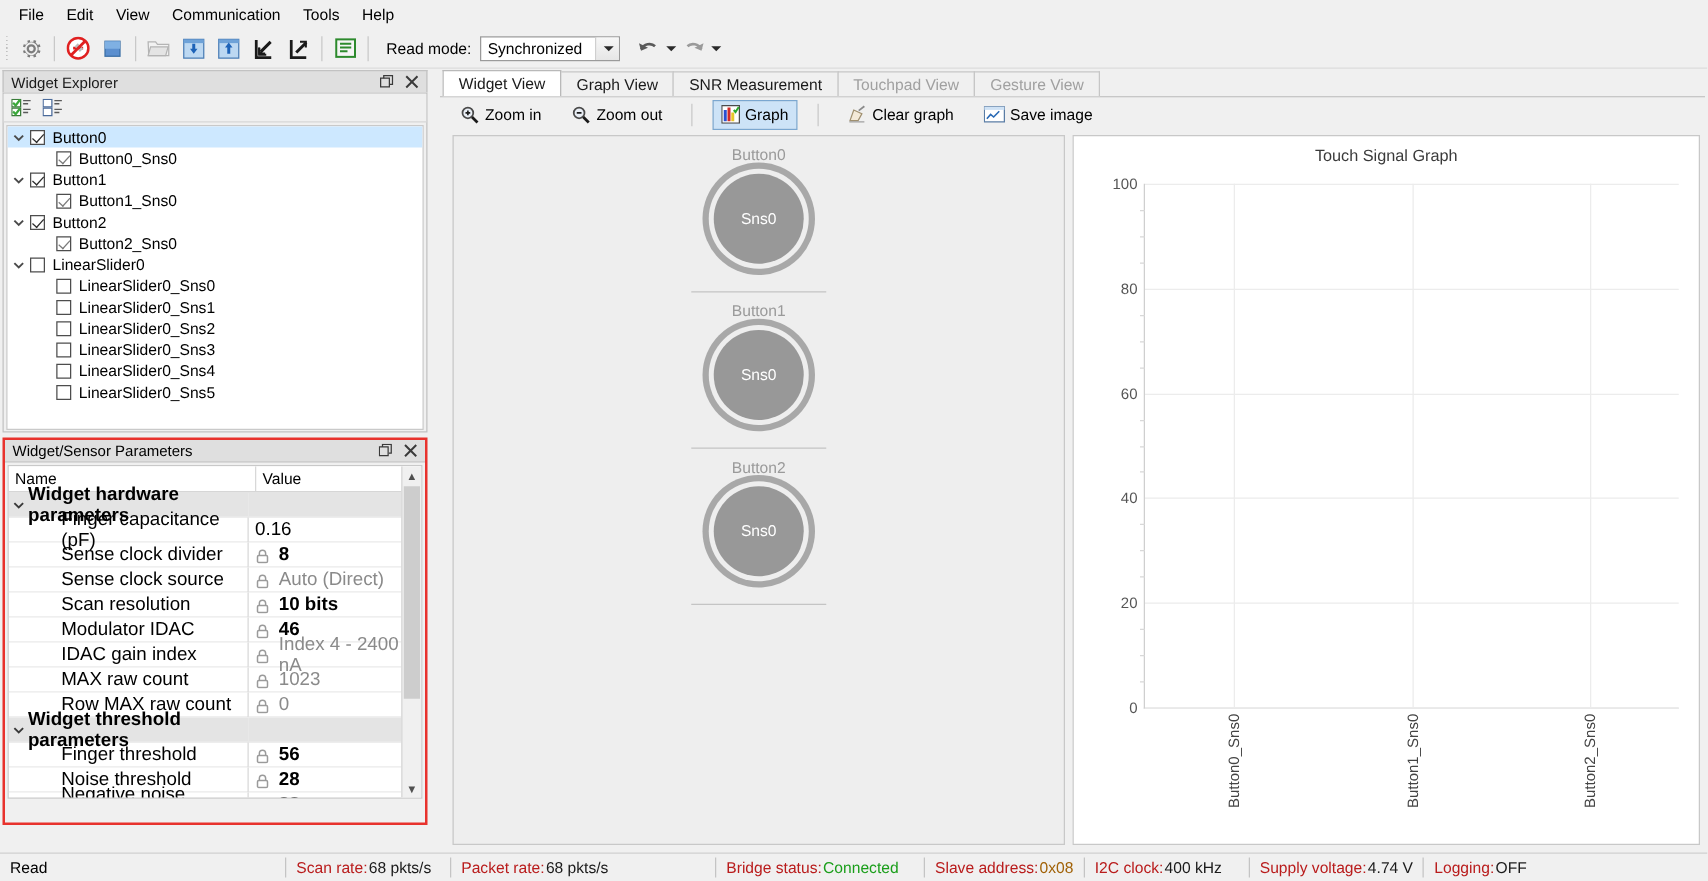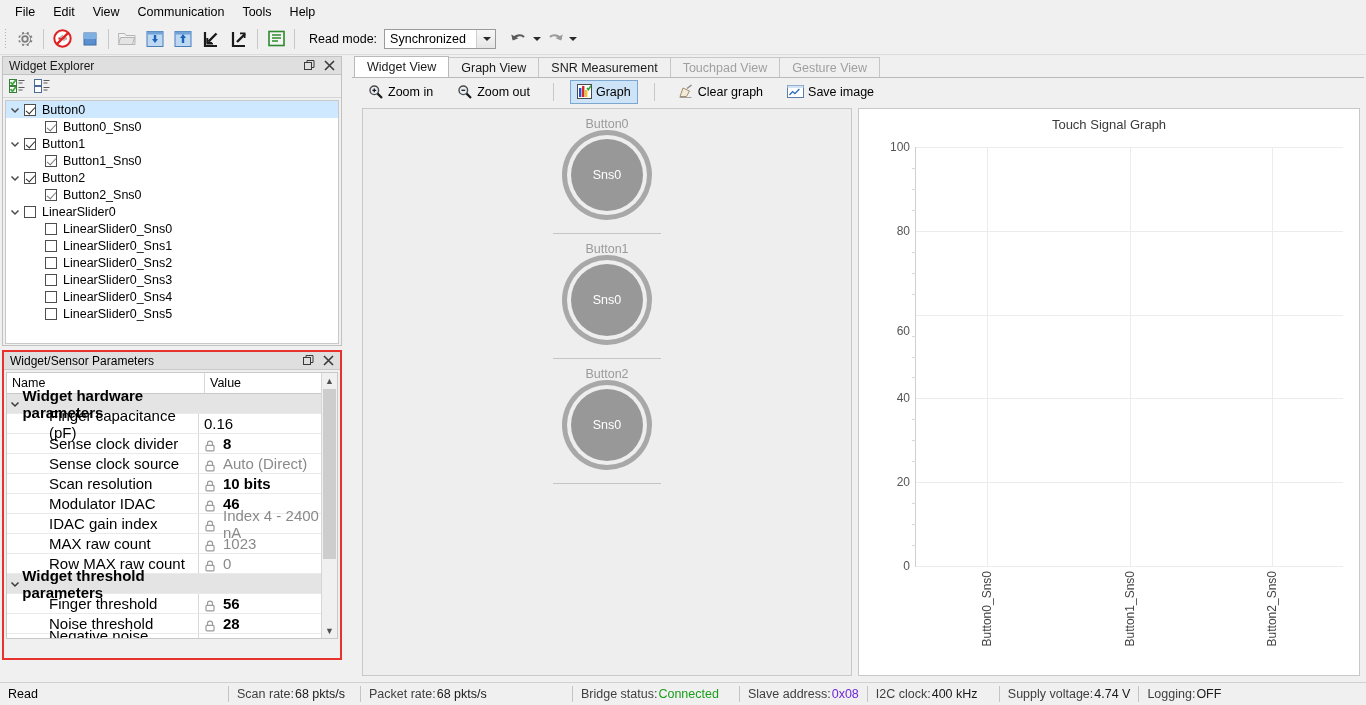--- a/index.html
+++ b/index.html
@@ -124,21 +124,21 @@
   .gridv{position:absolute;top:0;bottom:0;width:1px;background:#ececec;}
   .mtick{position:absolute;left:-4px;width:4px;height:1px;background:#d8d8d8;}
   .xlab{position:absolute;top:100%;margin-top:5px;font-size:12px;color:#444;
      writing-mode:vertical-rl;transform:rotate(180deg) translateX(50%);white-space:nowrap;}
 
   
   .statusbar{position:absolute;left:0;bottom:0;width:1366px;height:22px;background:#f0f0f0;
      border-top:1px solid #d0d0d0;display:flex;align-items:center;font-size:12.5px;}
   .scell{display:flex;align-items:center;height:22px;padding:0 8px;white-space:nowrap;}
   .sdiv{width:1px;height:16px;background:#c4c4c4;}
-  .slabel{color:#404040;}
+  .slabel{color:#b91c1c;}
   .sval{color:#1a1a1a;margin-left:1px;}
 </style>
 </head>
 <body>
 
 <div class="app">
 
   <div class="menubar" id="menubar">
       <div class="mi">File</div>
       <div class="mi">Edit</div>
@@ -661,21 +661,21 @@
             <div class="ytick" style="top: 80%;">20</div>
             <div class="mtick" style="top: 75%;"></div>
             <div class="mtick" style="top: 70%;"></div>
             <div class="mtick" style="top: 65%;"></div>
             <div class="gridh" style="top: 60%;"></div>
             <div class="ytick" style="top: 60%;">40</div>
             <div class="mtick" style="top: 55%;"></div>
             <div class="mtick" style="top: 50%;"></div>
             <div class="mtick" style="top: 45%;"></div>
             <div class="gridh" style="top: 40%;"></div>
-            <div class="ytick" style="top: 40%; margin-top: 16px;">60</div>
+            <div class="ytick" style="top: 40%;">60</div>
             <div class="mtick" style="top: 35%;"></div>
             <div class="mtick" style="top: 30%;"></div>
             <div class="mtick" style="top: 25%;"></div>
             <div class="gridh" style="top: 20%;"></div>
             <div class="ytick" style="top: 20%;">80</div>
             <div class="mtick" style="top: 15%;"></div>
             <div class="mtick" style="top: 10%;"></div>
             <div class="mtick" style="top: 5%;"></div>
             <div class="gridh" style="top: 0%;"></div>
             <div class="ytick" style="top: 0%;">100</div>
@@ -704,21 +704,21 @@
         <span class="sval" style="color: rgb(26, 26, 26);">68 pkts/s</span>
       </div>
       <div class="sdiv"></div>
       <div class="scell" style="min-width: 150px;">
         <span class="slabel">Bridge status:</span>
         <span class="sval" style="color: rgb(26, 158, 26);">Connected</span>
       </div>
       <div class="sdiv"></div>
       <div class="scell" style="min-width: 110px;">
         <span class="slabel">Slave address:</span>
-        <span class="sval" style="color: #6d28d9;">0x08</span>
+        <span class="sval" style="color: #a16207;">0x08</span>
       </div>
       <div class="sdiv"></div>
       <div class="scell" style="min-width: 115px;">
         <span class="slabel">I2C clock:</span>
         <span class="sval" style="color: rgb(26, 26, 26);">400 kHz</span>
       </div>
       <div class="sdiv"></div>
       <div class="scell" style="min-width: 120px;">
         <span class="slabel">Supply voltage:</span>
         <span class="sval" style="color: rgb(26, 26, 26);">4.74 V</span>

